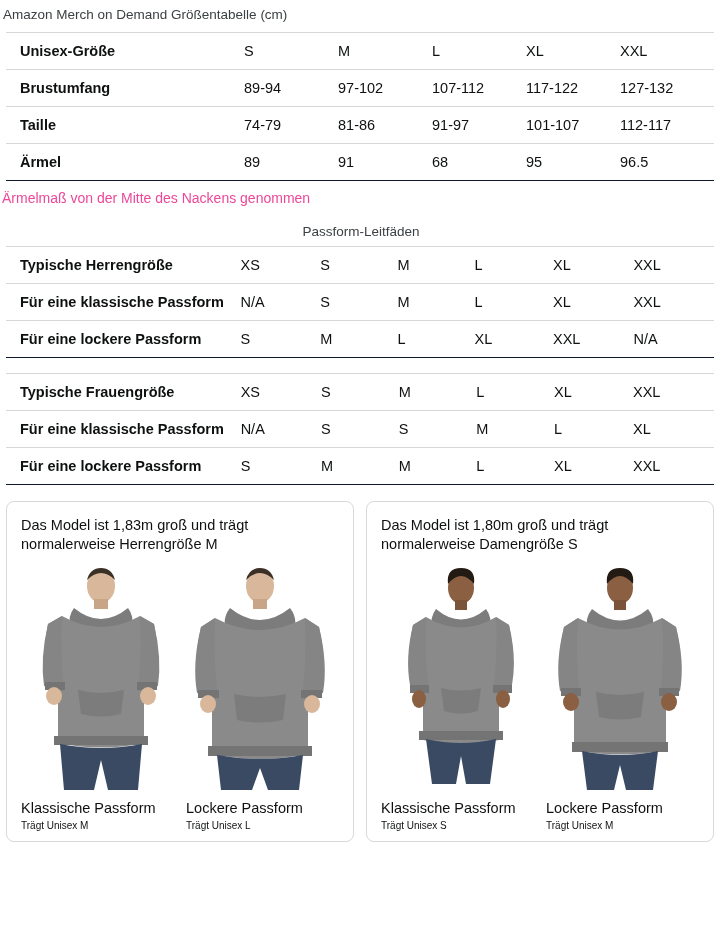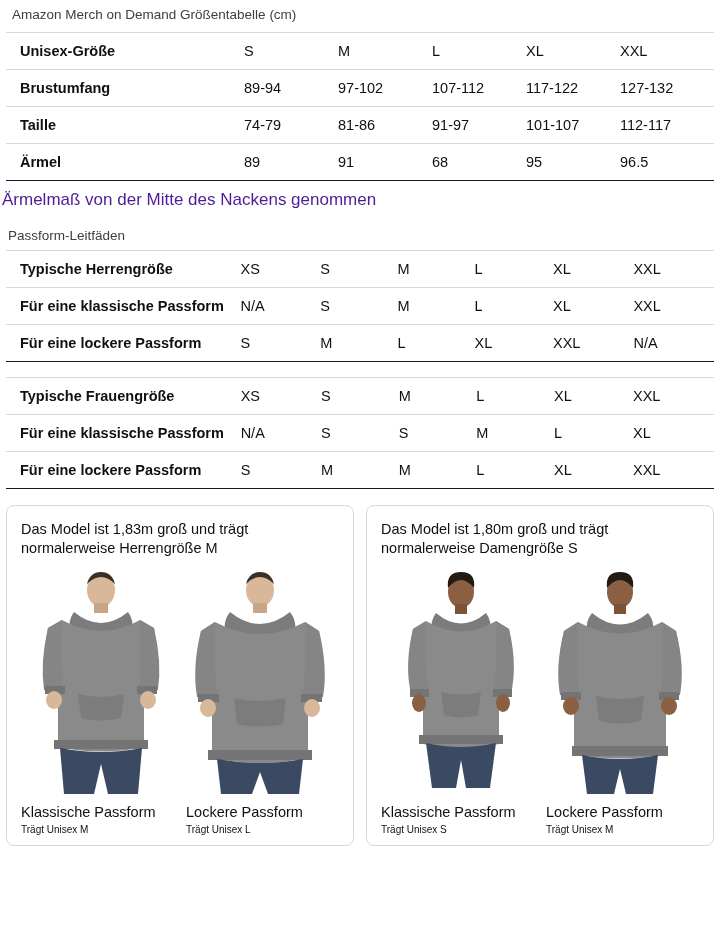--- a/index.html
+++ b/index.html
@@ -15,21 +15,21 @@
     color: #0f1111;
     overflow: hidden;
   }
   .page {
     width: 720px;
     padding: 6px 0 0 0;
   }
   .doc-title {
     font-size: 13.5px;
     color: #3c4043;
-    padding: 0 6px 8px 12px;
+    padding: 0 6px 8px 3px;
     line-height: 1.3;
   }
   table.size-table {
     width: 708px;
     margin: 0 6px;
     border-collapse: collapse;
     font-size: 14.5px;
   }
   table.size-table tr {
     border-top: 1px solid #d5d9d9;
@@ -45,28 +45,29 @@
   }
   table.size-table td.rowhead {
     padding-left: 14px;
     width: 238px;
     font-weight: bold;
   }
   table.size-table td.c {
     width: 94px;
   }
   .note {
-    font-size: 17px;
-    color: #4c1d95;
+    font-size: 14px;
+    color: #ec4899;
     padding: 9px 6px 0 2px;
   }
   .section-label {
     font-size: 13.5px;
     color: #3c4043;
     padding: 18px 6px 7px 8px;
+    text-align: center;
   }
   .fit-table td.rowhead { width: 238px; }
   .fit-table td.c { width: 78px; }
   .spacer-gap { height: 15px; }
 
   .models-row {
     display: flex;
     gap: 12px;
     padding: 16px 6px 0 6px;
   }

